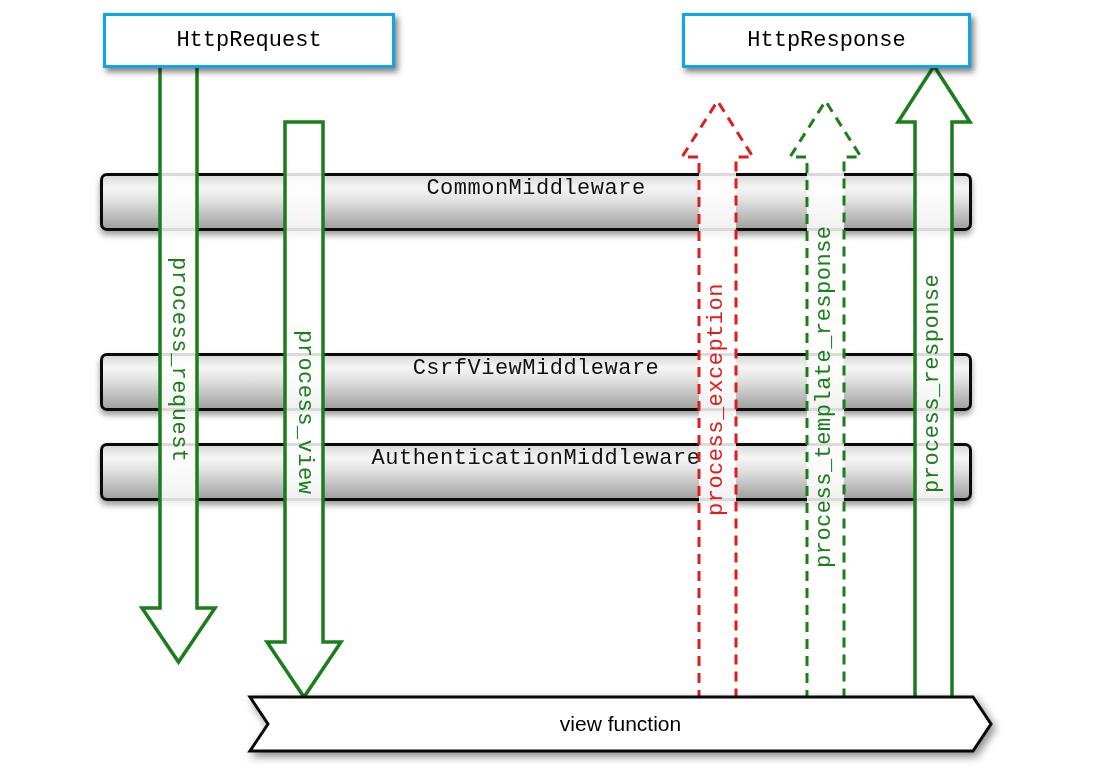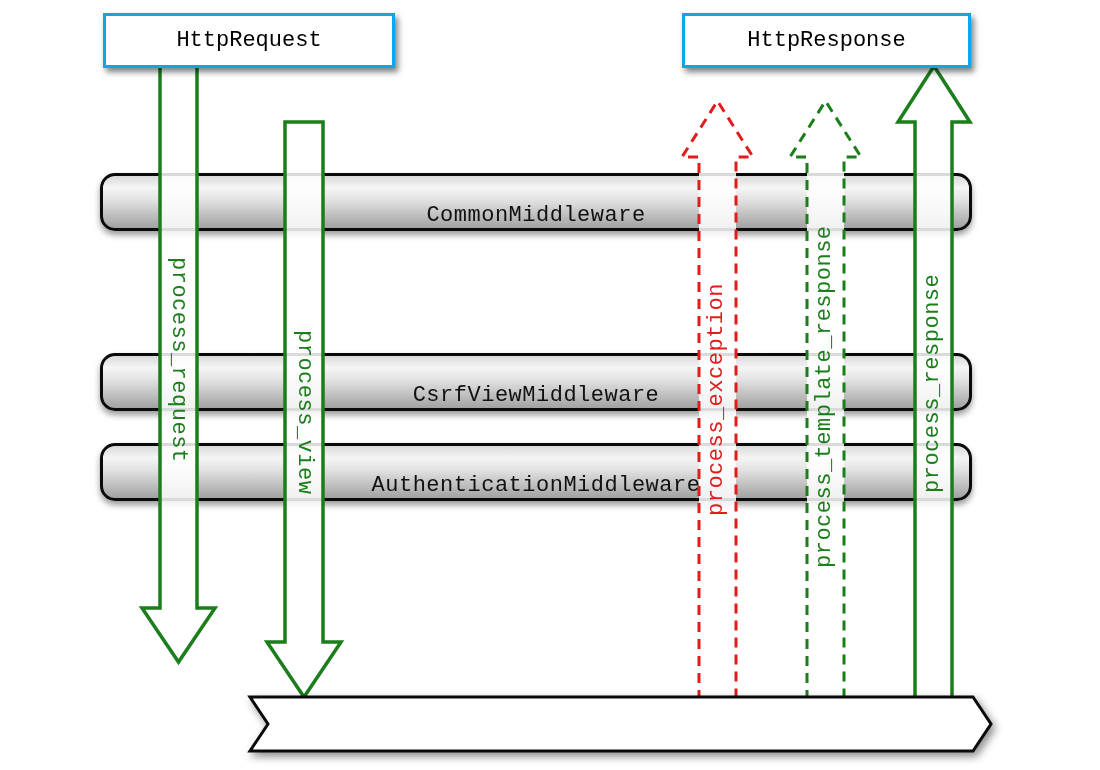--- a/index.html
+++ b/index.html
@@ -3,24 +3,24 @@
 <meta charset="utf-8">
 <style>
   html,body{margin:0;padding:0;background:#fff;}
   #canvas{
     position:relative;width:1100px;height:770px;background:#fff;overflow:hidden;
     font-family:"Liberation Mono","DejaVu Sans Mono",monospace;
   }
   
   .bar{
     position:absolute;left:100px;width:872px;height:58px;box-sizing:border-box;
-    border:3px solid #0a0a0a;border-radius:15px;
+    border:3px solid #0a0a0a;border-radius:7px;
     background:linear-gradient(180deg,#d9d9d9 0%,#f5f5f5 22%,#e3e3e3 45%,#bcbcbc 78%,#a2a2a2 100%);
     box-shadow:0 4px 6px rgba(0,0,0,0.40);
-    display:flex;align-items:flex-end;justify-content:center;
+    display:flex;align-items:flex-start;justify-content:center;
     z-index:1;
   }
   .bar span{font-size:22px;color:#111;letter-spacing:.5px;}
   
   #arrow-layer{position:absolute;left:0;top:0;z-index:2;}
   
   .vlabel{
     position:absolute;width:26px;display:flex;align-items:center;justify-content:center;
     writing-mode:vertical-rl;white-space:nowrap;
     font-size:22px;letter-spacing:.5px;line-height:26px;z-index:3;
@@ -83,14 +83,15 @@
   <div class="node" style="left:103px;width:292px">
     <span>HttpRequest</span>
   </div>
   <div class="node" style="left:682px;width:289px">
     <span>HttpResponse</span>
   </div>
 
   <svg id="banner-layer" width="1100" height="770">
     <polygon points="250,697 973,697 991,724 973,751 250,751 268,724" fill="#ffffff" stroke="#0a0a0a" stroke-width="3"></polygon>
   </svg>
+  <div id="banner-label">view function</div>
 
 </div>
 
 </body></html>

